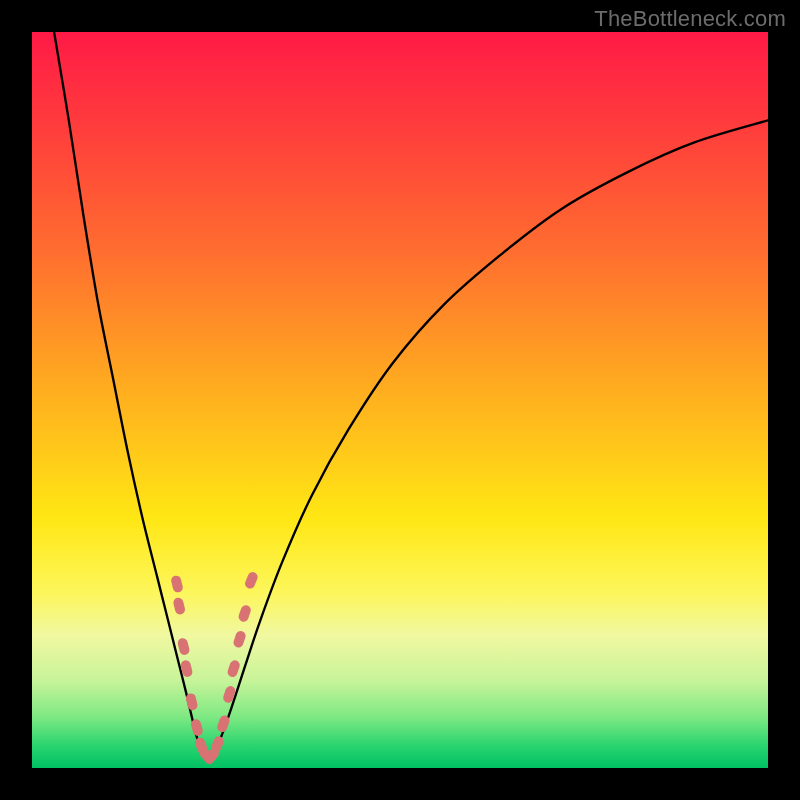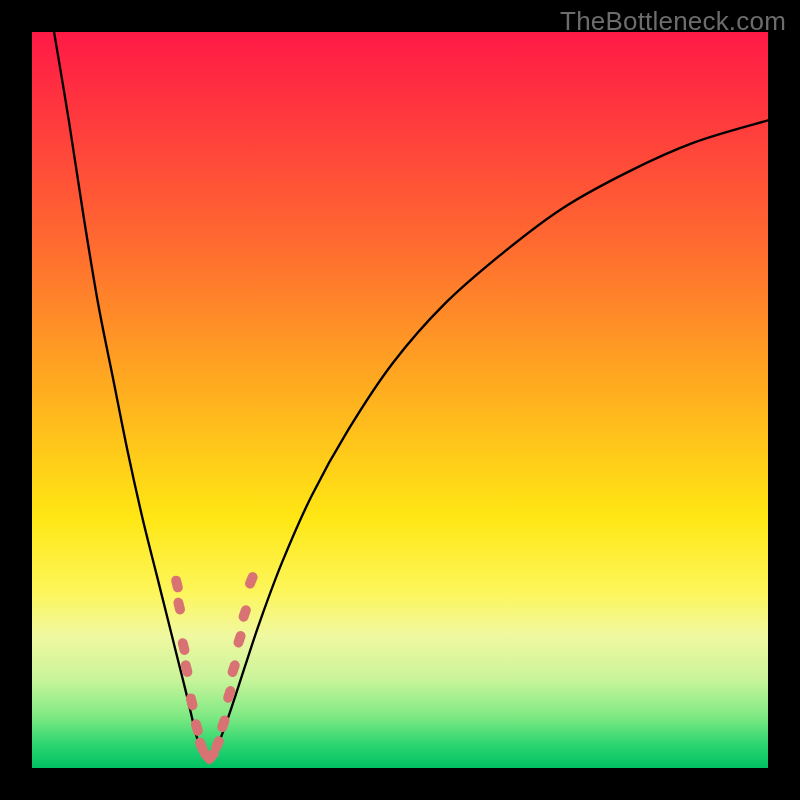--- a/index.html
+++ b/index.html
@@ -28,21 +28,21 @@
   }
   .gradient {
     position: absolute;
     inset: 0;
   }
   .watermark {
     position: absolute;
     top: 6px;
     right: 14px;
     color: #6c6c6c;
-    font-size: 26px;
+    font-size: 22px;
     letter-spacing: 0.2px;
     user-select: none;
   }
   svg.curves {
     position: absolute;
     inset: 0;
   }
 </style>
 </head>
 <body>

